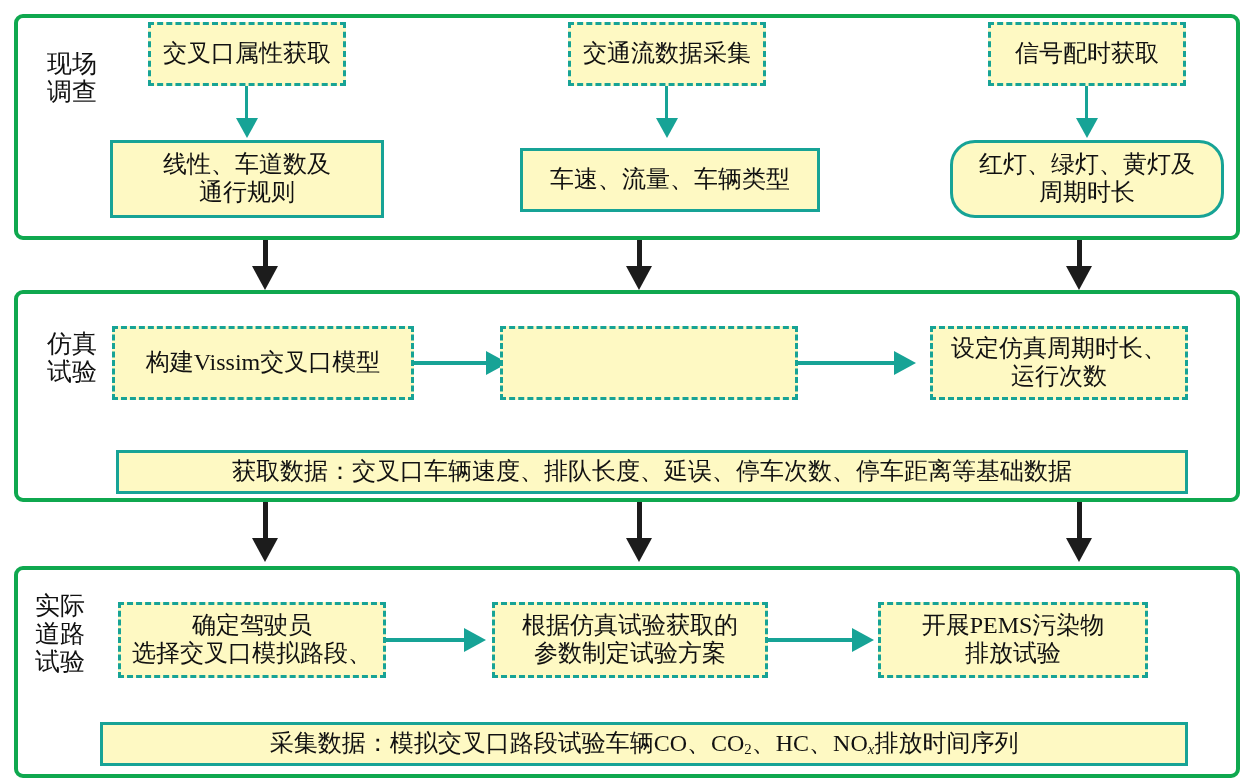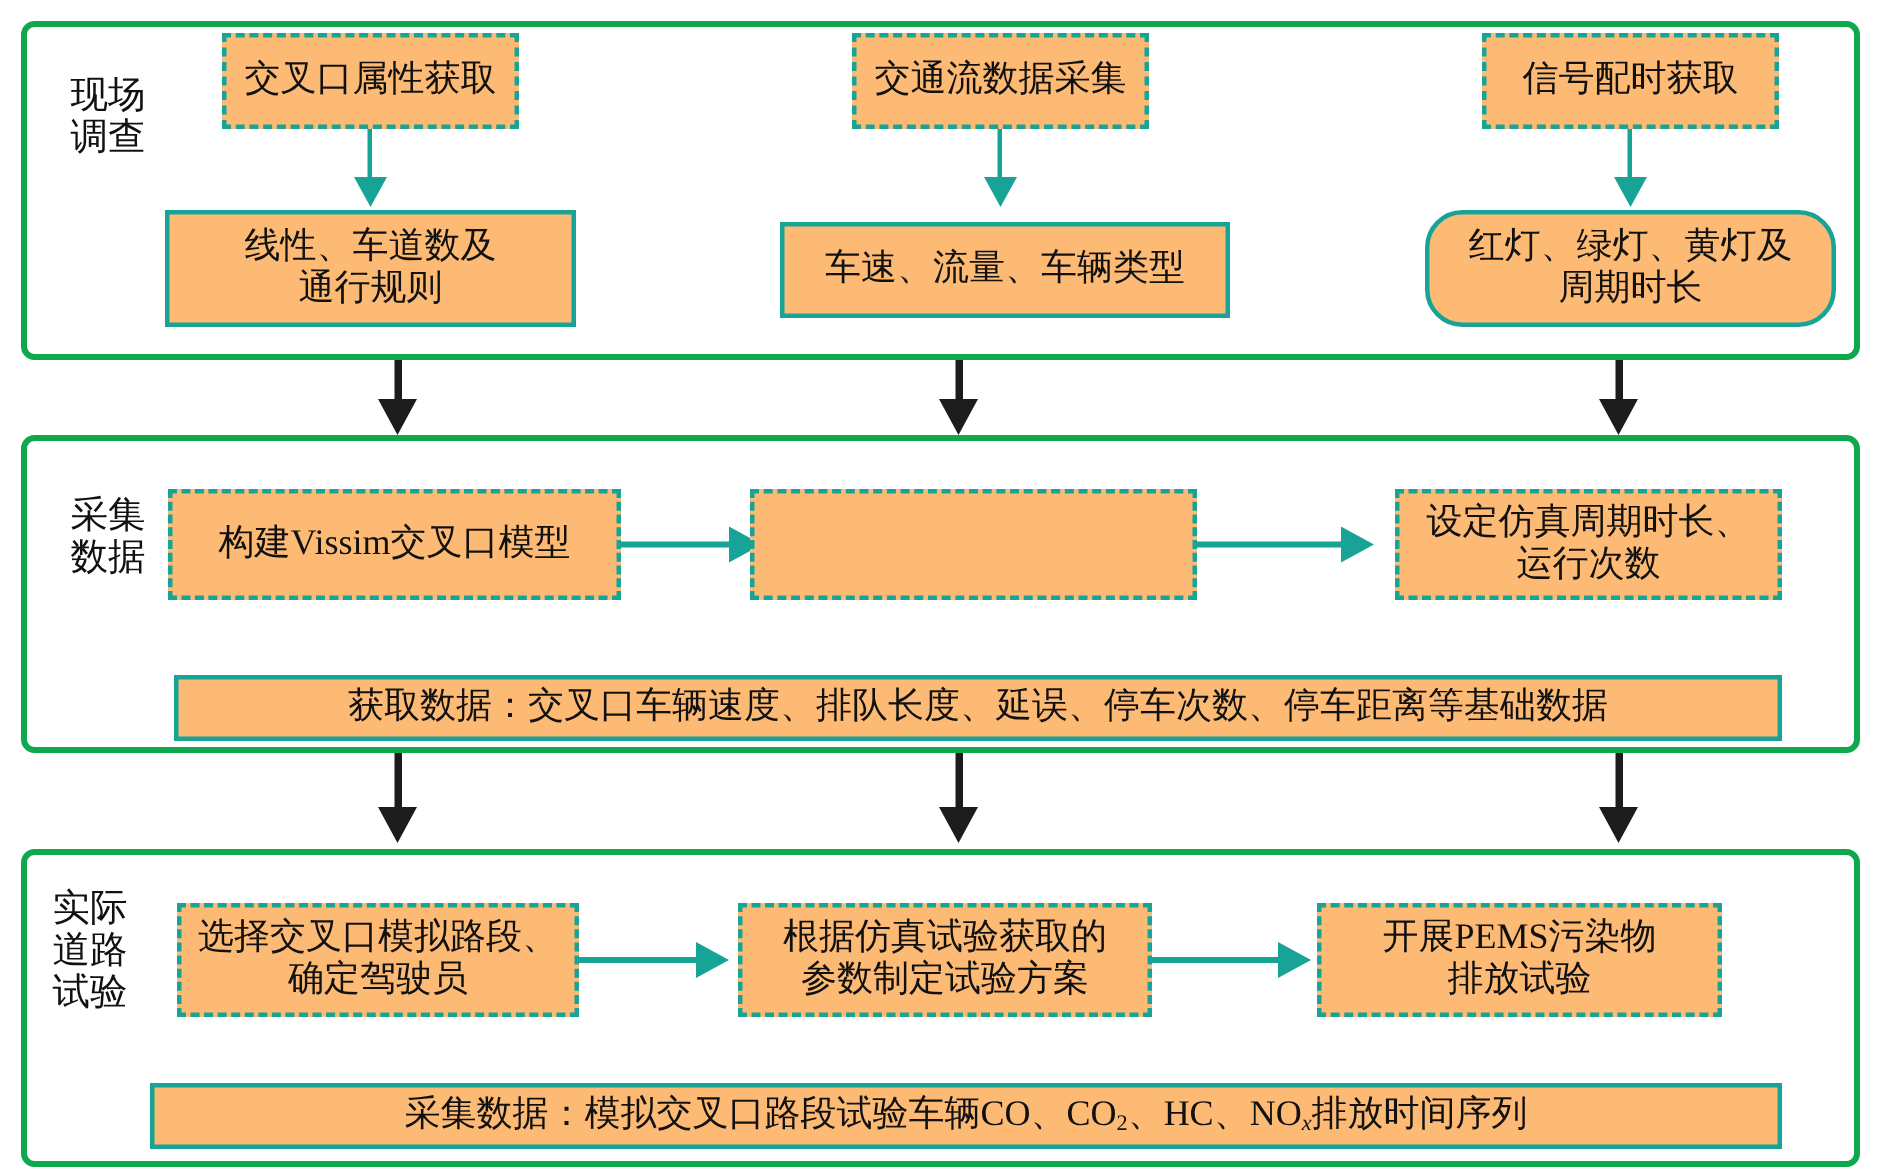--- a/index.html
+++ b/index.html
@@ -40,21 +40,21 @@
   }
 
   
   .box{
     position:absolute;
     box-sizing:border-box;
     display:flex;
     align-items:center;
     justify-content:center;
     text-align:center;
-    background:#fdba74;
+    background:#fef9c3;
     font-size:24px;
     line-height:1.16;
     color:#111;
     padding:2px 6px;
   }
   .box.dashed{
     border:3px dashed #17a396;
   }
   .box.solid{
     border:3px solid #17a396;
@@ -144,21 +144,21 @@
   <div class="arrow-down black" style="left:252px;top:266px;"></div>
 
   <div class="vline black" style="left:637px;top:240px;width:5px;height:38px;"></div>
   <div class="arrow-down black" style="left:626px;top:266px;"></div>
 
   <div class="vline black" style="left:1077px;top:240px;width:5px;height:38px;"></div>
   <div class="arrow-down black" style="left:1066px;top:266px;"></div>
 
   <div class="stage" style="left:14px;top:290px;width:1226px;height:212px;"></div>
 
-  <div class="stage-label" style="left:45px;top:330px;width:54px;">采集数据</div>
+  <div class="stage-label" style="left:45px;top:330px;width:54px;">仿真试验</div>
 
   <div class="box dashed" style="left:112px;top:326px;width:302px;height:74px;">构建Vissim交叉口模型</div>
 
   <div class="hline" style="left:414px;top:361px;width:84px;"></div>
   <div class="arrow-right" style="left:486px;top:351px;"></div>
 
   <div class="box dashed" style="left:500px;top:326px;width:298px;height:74px;">
     <div>
     </div>
   </div>
@@ -183,22 +183,22 @@
 
   <div class="vline black" style="left:1077px;top:502px;width:5px;height:48px;"></div>
   <div class="arrow-down black" style="left:1066px;top:538px;"></div>
 
   <div class="stage" style="left:14px;top:566px;width:1226px;height:212px;"></div>
 
   <div class="stage-label" style="left:33px;top:592px;width:54px;">实际道路试验</div>
 
   <div class="box dashed" style="left:118px;top:602px;width:268px;height:76px;">
     <div>
+      <div>确定驾驶员</div>
       <div>选择交叉口模拟路段、</div>
-      <div>确定驾驶员</div>
     </div>
   </div>
 
   <div class="hline" style="left:386px;top:638px;width:90px;"></div>
   <div class="arrow-right" style="left:464px;top:628px;"></div>
 
   <div class="box dashed" style="left:492px;top:602px;width:276px;height:76px;">
     <div>
       <div>根据仿真试验获取的</div>
       <div>参数制定试验方案</div>

